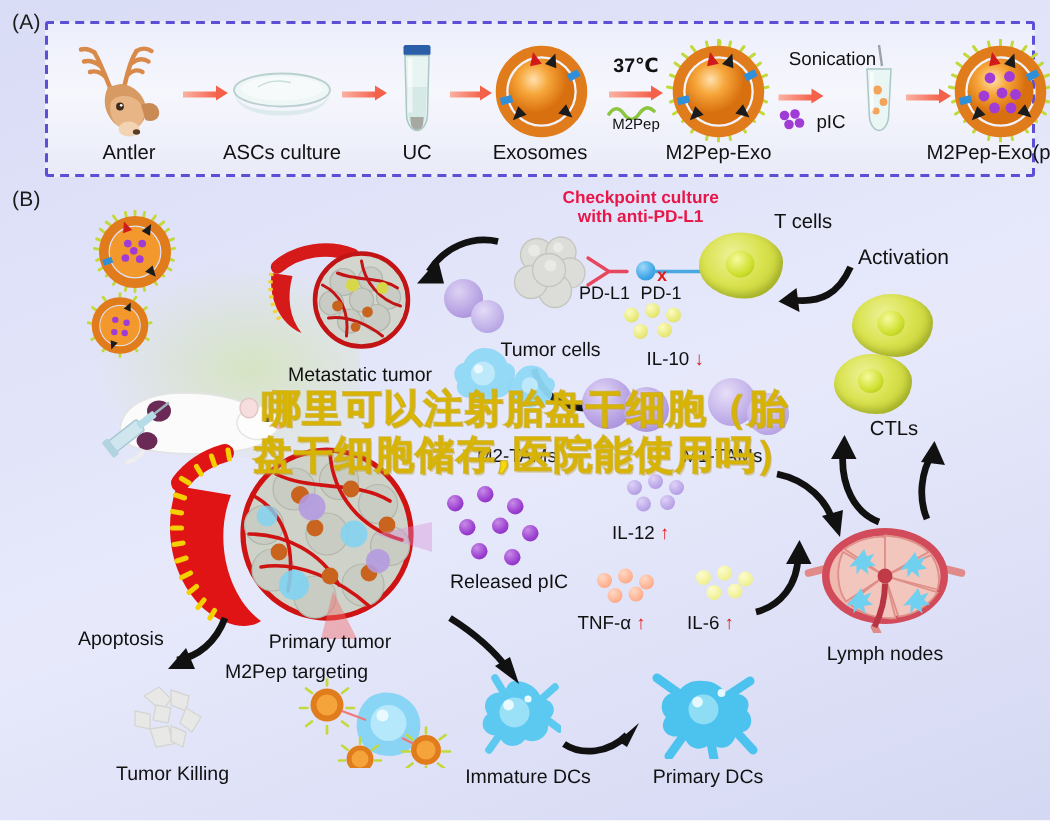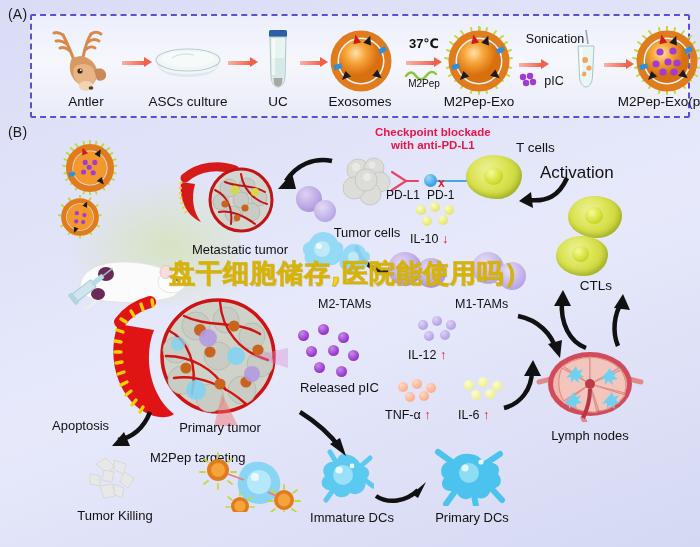--- a/index.html
+++ b/index.html
@@ -461,21 +461,21 @@
         <circle cx="80" cy="32" r="4" fill="#d7d74a"></circle>
       <circle cx="50" cy="44" r="3.6" fill="#c9641f"></circle>
         <circle cx="70" cy="48" r="3.6" fill="#c9641f"></circle>
       <circle cx="62" cy="58" r="3.2" fill="#c9641f"></circle>
       <path d="M6 22 C4 32 6 46 12 54" stroke="#f0d437" stroke-width="3" fill="none" stroke-dasharray="2 3"></path>
     </svg>
   </div>
   <div class="b-cap center" style="left:240px;top:242px;">Metastatic tumor</div>
 
   <div class="b-cap b-red" style="left:375px;top:126px;text-align:center;">
-    <div>Checkpoint blockade</div>
+    <div>Checkpoint culture</div>
     <div>with anti-PD-L1</div>
   </div>
 
   <div style="position:absolute;left:336px;top:150px;width:62px;height:62px;">
     <svg width="62" height="62" viewBox="0 0 62 62">
       <g fill="#dcdcd8" stroke="#c5c5c0" stroke-width=".9">
         <circle cx="22" cy="20" r="11"></circle>
           <circle cx="38" cy="18" r="10"></circle>
           <circle cx="44" cy="32" r="10"></circle>
         <circle cx="34" cy="44" r="11"></circle>
@@ -502,21 +502,21 @@
   </svg>
   <div style="position:absolute;left:438px;top:176px;color:#e01b1b;font-weight:bold;font-size:12px;">x</div>
   <div class="b-cap" style="left:386px;top:188px;font-size:12px;text-align:center;">PD-L1</div>
   <div class="b-cap" style="left:427px;top:188px;font-size:12px;">PD-1</div>
 
   <div class="tcell" style="left:466px;top:155px;width:56px;height:44px;">
     <div class="nuc" style="left:18px;top:12px;width:19px;height:18px;"></div>
   </div>
   <div class="b-cap" style="left:516px;top:140px;font-size:13.5px;">T cells</div>
 
-  <div class="b-cap" style="left:540px;top:163px;font-size:17px;">Activation</div>
+  <div class="b-cap" style="left:572px;top:163px;font-size:14px;">Activation</div>
   <div class="carrow" style="left:515px;top:170px;">
     <svg width="56" height="40">
       <path d="M52 8 C44 26 32 32 14 30" stroke="#111" stroke-width="4.5" fill="none"></path>
       <polygon points="16,22 4,31 18,38" fill="#111"></polygon>
     </svg>
   </div>
 
   <div class="tcell" style="left:568px;top:196px;width:54px;height:42px;">
     <div class="nuc" style="left:17px;top:11px;width:18px;height:17px;"></div>
   </div>
@@ -530,21 +530,21 @@
       <path d="M60 6 C42 2 24 10 14 26" stroke="#111" stroke-width="4.5" fill="none"></path>
       <polygon points="20,18 6,34 24,34" fill="#111"></polygon>
     </svg>
   </div>
 
   <div class="ylw-dot" style="left:416px;top:205px;width:10px;height:10px;"></div>
   <div class="ylw-dot" style="left:430px;top:202px;width:10px;height:10px;"></div>
   <div class="ylw-dot" style="left:444px;top:205px;width:10px;height:10px;"></div>
   <div class="ylw-dot" style="left:422px;top:216px;width:10px;height:10px;"></div>
   <div class="ylw-dot" style="left:438px;top:215px;width:10px;height:10px;"></div>
-  <div class="cyt" style="left:410px;top:232px;text-align:center;">
+  <div class="cyt" style="left:431px;top:232px;text-align:center;">
     <span>IL-10</span>
     <span class="downArrow">↓</span>
   </div>
 
   <div class="carrow" style="left:352px;top:240px;">
     <svg width="66" height="42">
       <path d="M4 6 C10 26 26 34 48 32" stroke="#111" stroke-width="4.5" fill="none"></path>
       <polygon points="42,24 58,34 42,40" fill="#111"></polygon>
     </svg>
   </div>
@@ -786,21 +786,21 @@
         <path d="M46 22 l10 6 l-6 10 l-8 -6 Z"></path>
         <path d="M12 24 l10 2 l0 10 l-10 -2 Z"></path>
         <path d="M22 36 l12 -2 l4 12 l-12 2 Z"></path>
         <path d="M36 34 l10 4 l-2 10 l-8 -4 Z"></path>
         <path d="M26 20 l10 2 l-2 10 l-10 -2 Z"></path>
       </g>
     </svg>
   </div>
   <div class="b-cap center" style="left:115px;top:508px;">Tumor Killing</div>
 
-  <div class="b-cap" style="left:150px;top:440px;margin-top:10px;">M2Pep targeting</div>
+  <div class="b-cap" style="left:150px;top:440px;">M2Pep targeting</div>
   <div style="position:absolute;left:198px;top:448px;width:106px;height:64px;">
     <svg width="106" height="64" viewBox="0 0 106 64">
       <path d="M56 14 C68 12 80 20 82 32 C84 46 74 56 62 56 C48 56 38 46 40 32 C42 21 48 15 56 14 Z" fill="#7fd3f4" opacity=".9"></path>
       <circle cx="61" cy="34" r="12" fill="#b6e8fb"></circle>
       <circle cx="57" cy="29" r="4" fill="#e8faff"></circle>
       <g>
         <circle cx="20" cy="22" r="11" fill="#e07c1c"></circle>
         <circle cx="20" cy="22" r="7" fill="#f5a33b"></circle>
         <g stroke="#c3d93b" stroke-width="1.8" stroke-linecap="round">
           <path d="M20 9 l0 -4"></path>
@@ -842,16 +842,17 @@
       </g>
     </svg>
   </div>
 
   <div style="position:absolute;left:296px;top:186px;width:26px;height:26px;border-radius:50%;
               background:radial-gradient(circle at 38% 32%,#ddd2f4,#b7a2e2 60%,#9b84d3 100%);"></div>
   <div style="position:absolute;left:314px;top:200px;width:22px;height:22px;border-radius:50%;
               background:radial-gradient(circle at 38% 32%,#e3dbf7,#c0b0e8 60%,#a694da 100%);"></div>
 
   <div id="watermark">
+    <span class="wm-line">哪里可以注射胎盘干细胞（胎</span>
     <span class="wm-line">盘干细胞储存,医院能使用吗）</span>
   </div>
 
 </div>
 
 </body></html>

